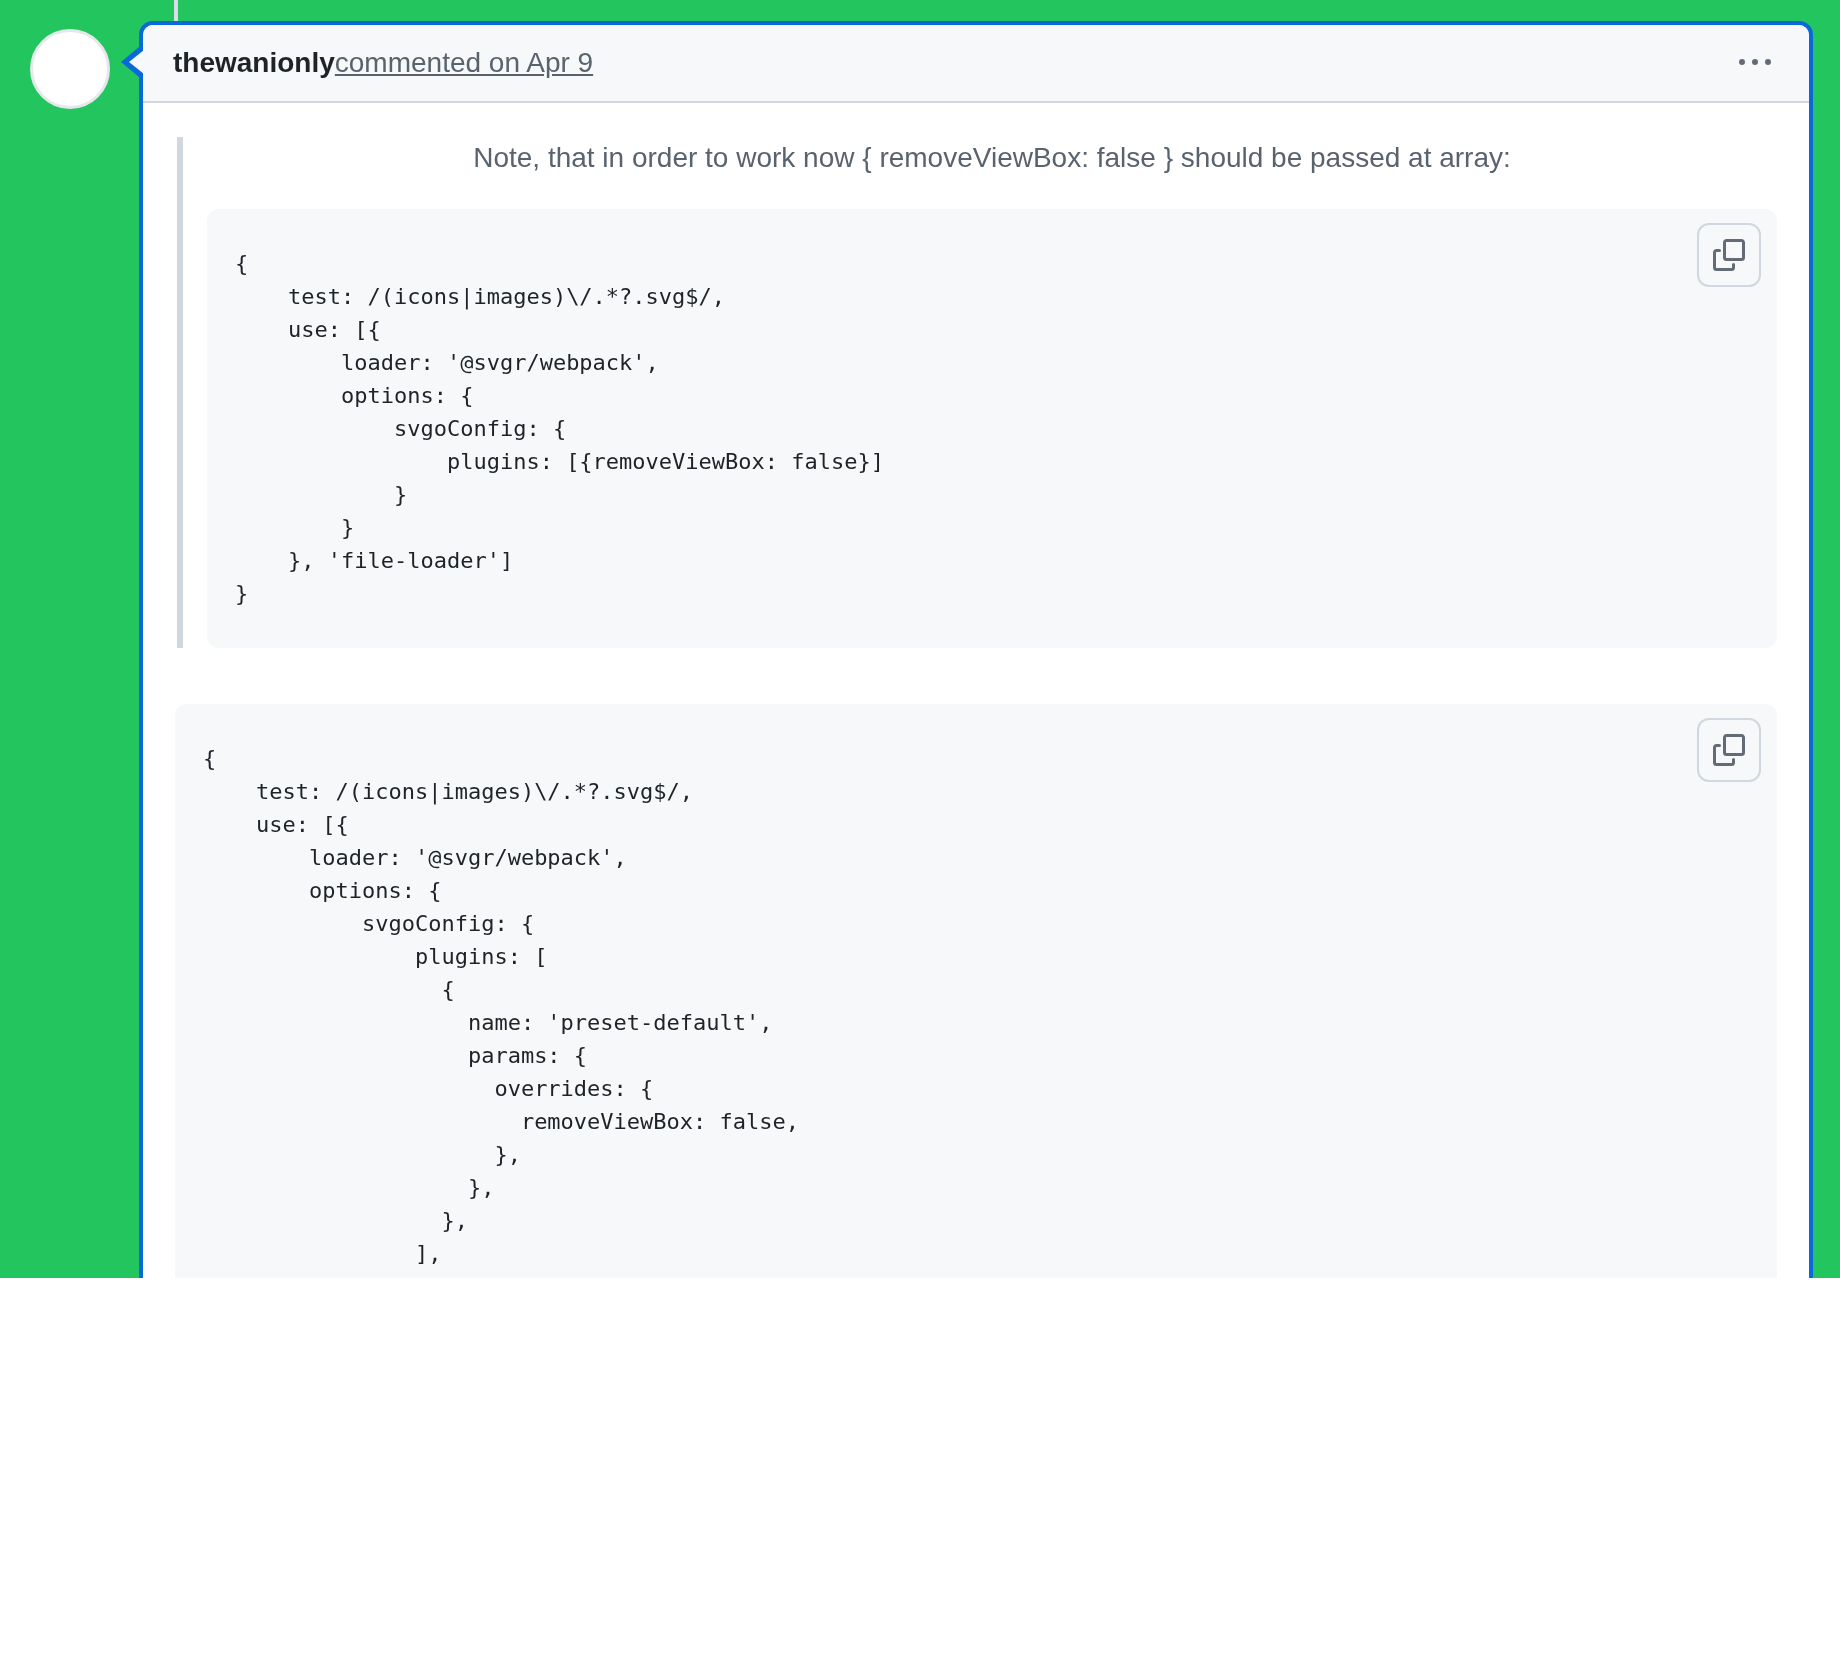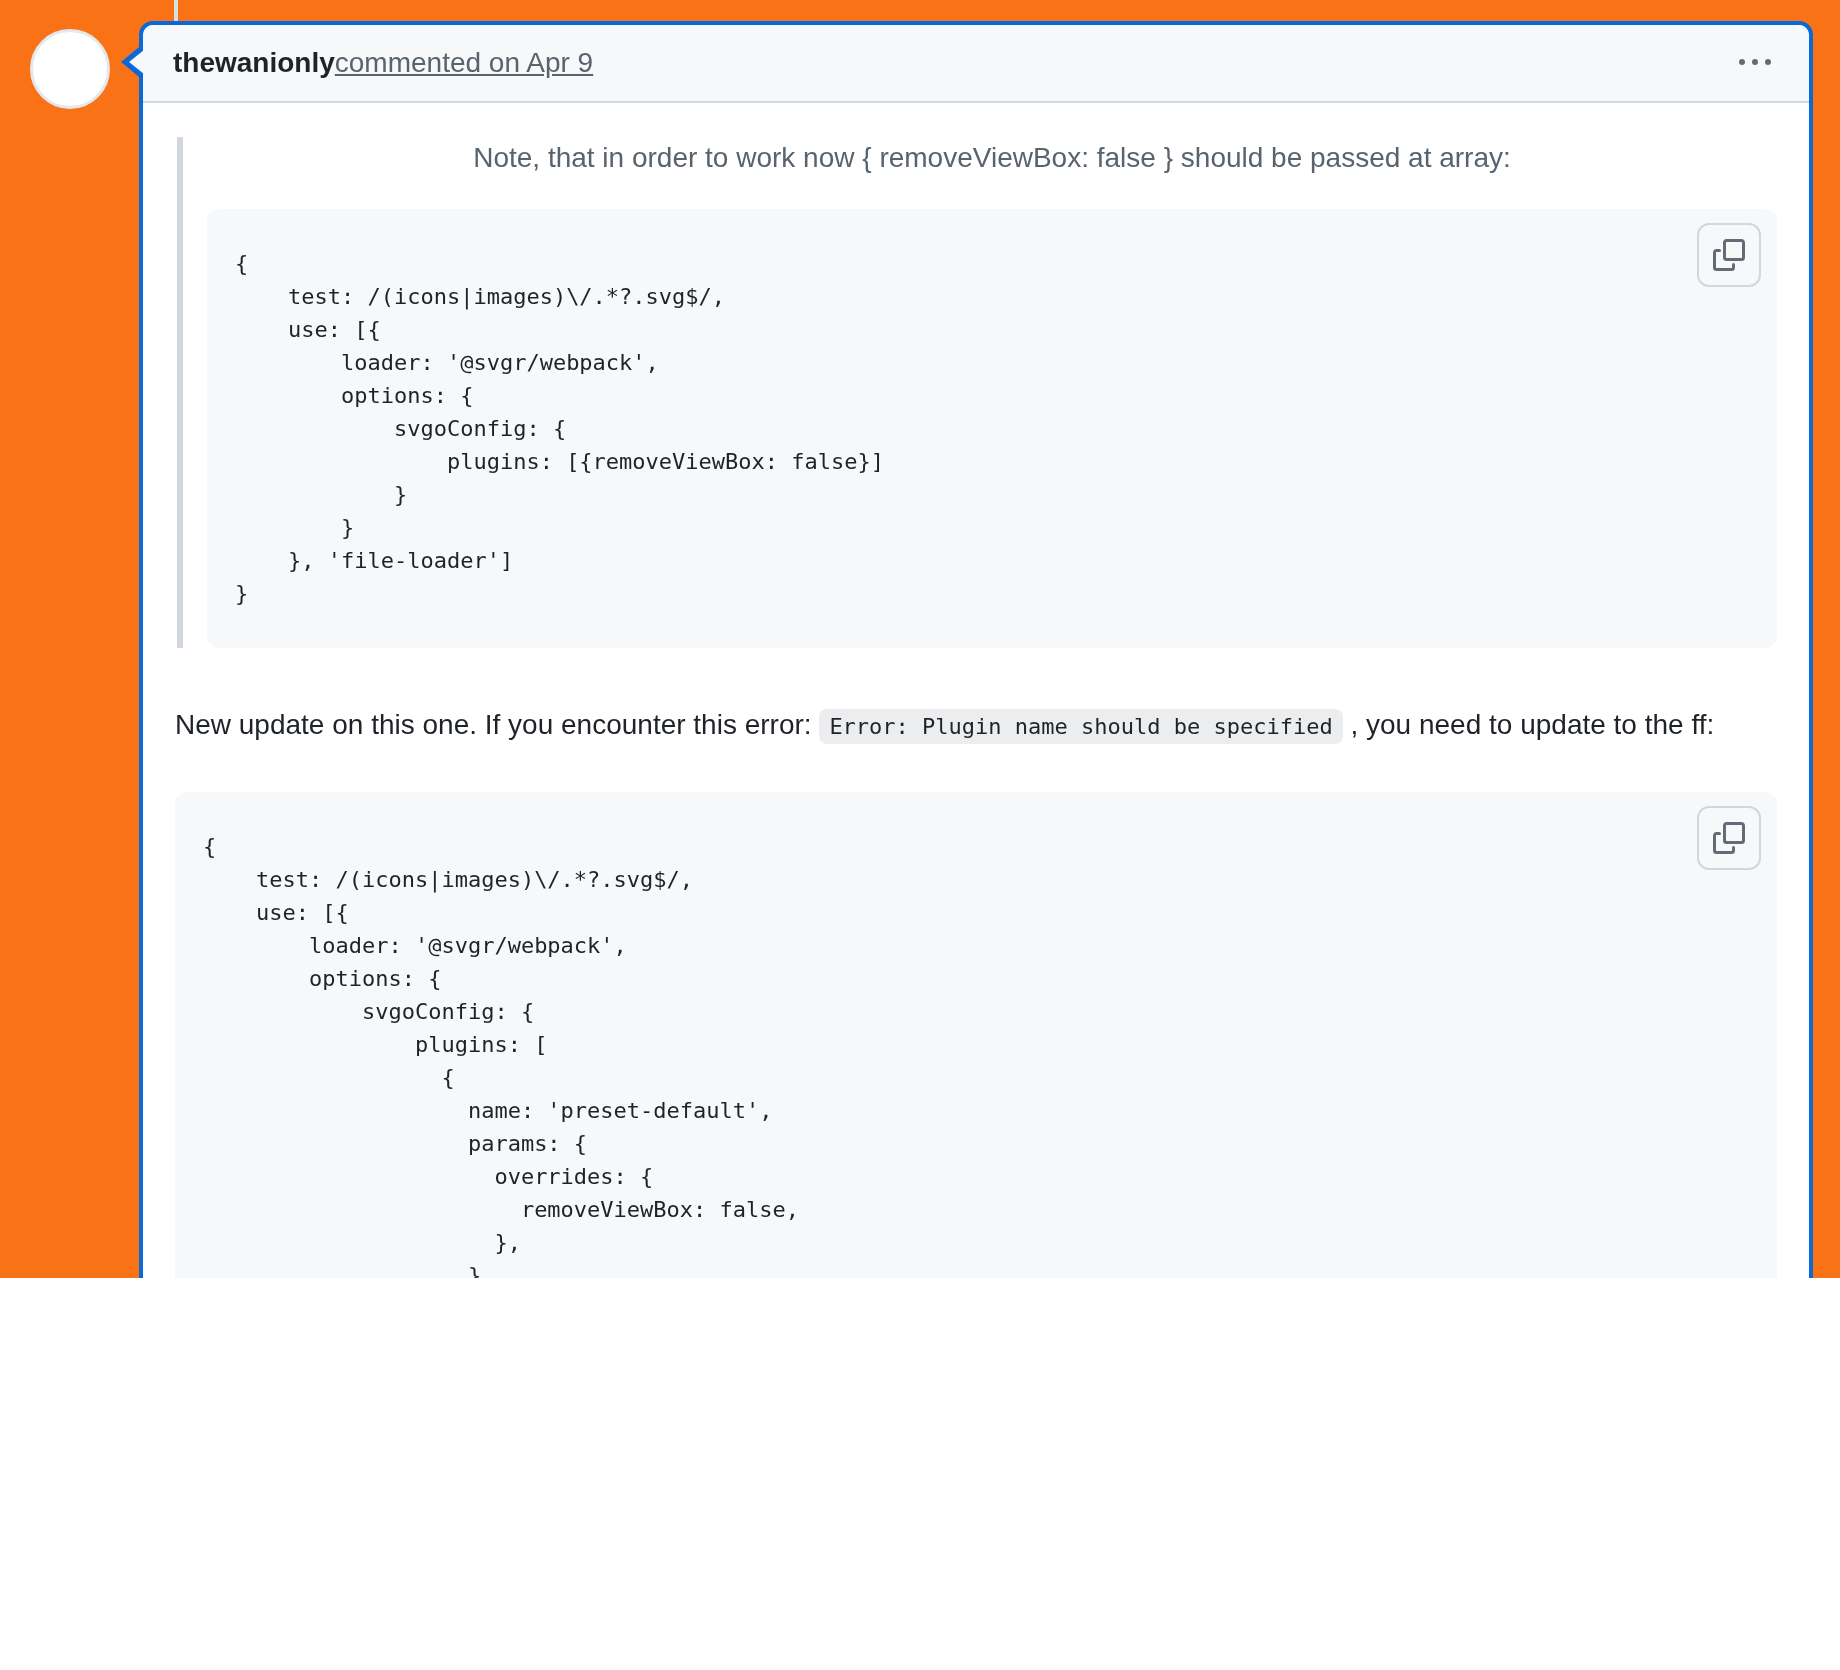--- a/index.html
+++ b/index.html
@@ -1,19 +1,19 @@
 <!DOCTYPE html>
 <html><head>
 <meta charset="utf-8">
 <style>
   html,body{margin:0;padding:0;}
   .canvas{
     position:relative;
     width:1840px;height:1278px;
-    background:#f97316;
+    background:#22c55e;
     overflow:hidden;
     font-family:"Liberation Sans", sans-serif;
     color:#1f2328;
   }
   .timeline-line{
     position:absolute;left:174px;top:0;width:4px;height:24px;
     background:#d8dee4;
   }
   .avatar{
     position:absolute;left:30px;top:29px;
@@ -159,21 +159,20 @@
             <span style="display:flex;">
               <svg width="32" height="32" viewBox="0 0 16 16" aria-hidden="true">
                 <path fill="#636c76" d="M0 6.75C0 5.784.784 5 1.75 5h1.5a.75.75 0 0 1 0 1.5h-1.5a.25.25 0 0 0-.25.25v7.5c0 .138.112.25.25.25h7.5a.25.25 0 0 0 .25-.25v-1.5a.75.75 0 0 1 1.5 0v1.5A1.75 1.75 0 0 1 9.25 16h-7.5A1.75 1.75 0 0 1 0 14.25Z"></path>
                 <path fill="#636c76" d="M5 1.75C5 .784 5.784 0 6.75 0h7.5C15.216 0 16 .784 16 1.75v7.5A1.75 1.75 0 0 1 14.25 11h-7.5A1.75 1.75 0 0 1 5 9.25Zm1.75-.25a.25.25 0 0 0-.25.25v7.5c0 .138.112.25.25.25h7.5a.25.25 0 0 0 .25-.25v-7.5a.25.25 0 0 0-.25-.25Z"></path>
               </svg>
             </span>
           </button>
         </div>
       </blockquote>
 
-      <p class="para"><span>New update on this one. If you encounter this error: </span><code class="inline-code">Error: Plugin name should be specified</code><span> , you need to update to the ff:</span></p>
 
       <div class="codeblock second">
         <pre>{
     test: /(icons|images)\/.*?.svg$/,
     use: [{
         loader: '@svgr/webpack',
         options: {
             svgoConfig: {
                 plugins: [
                   {

